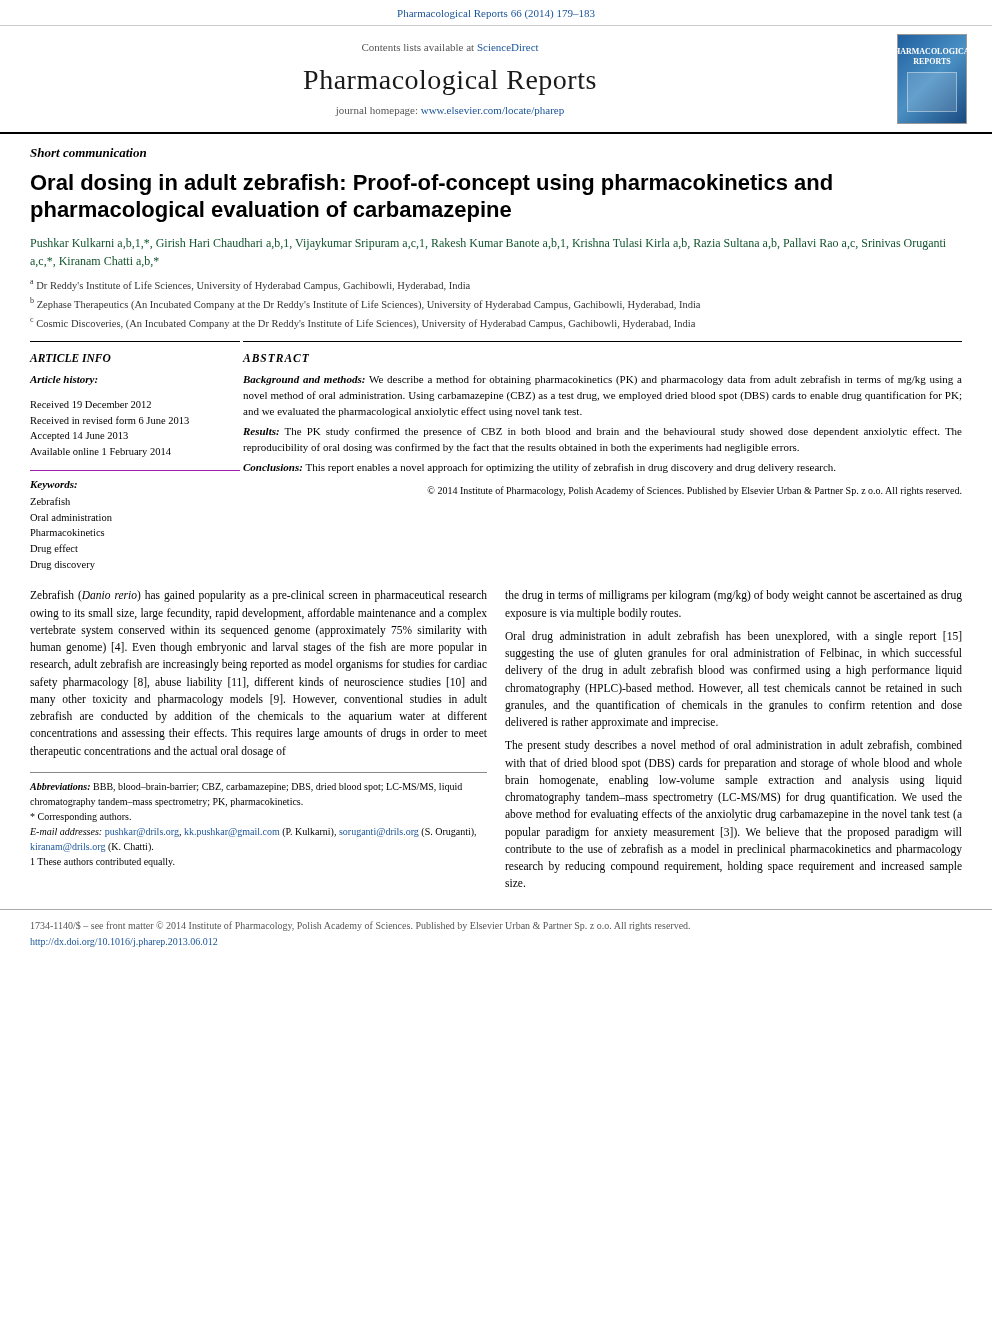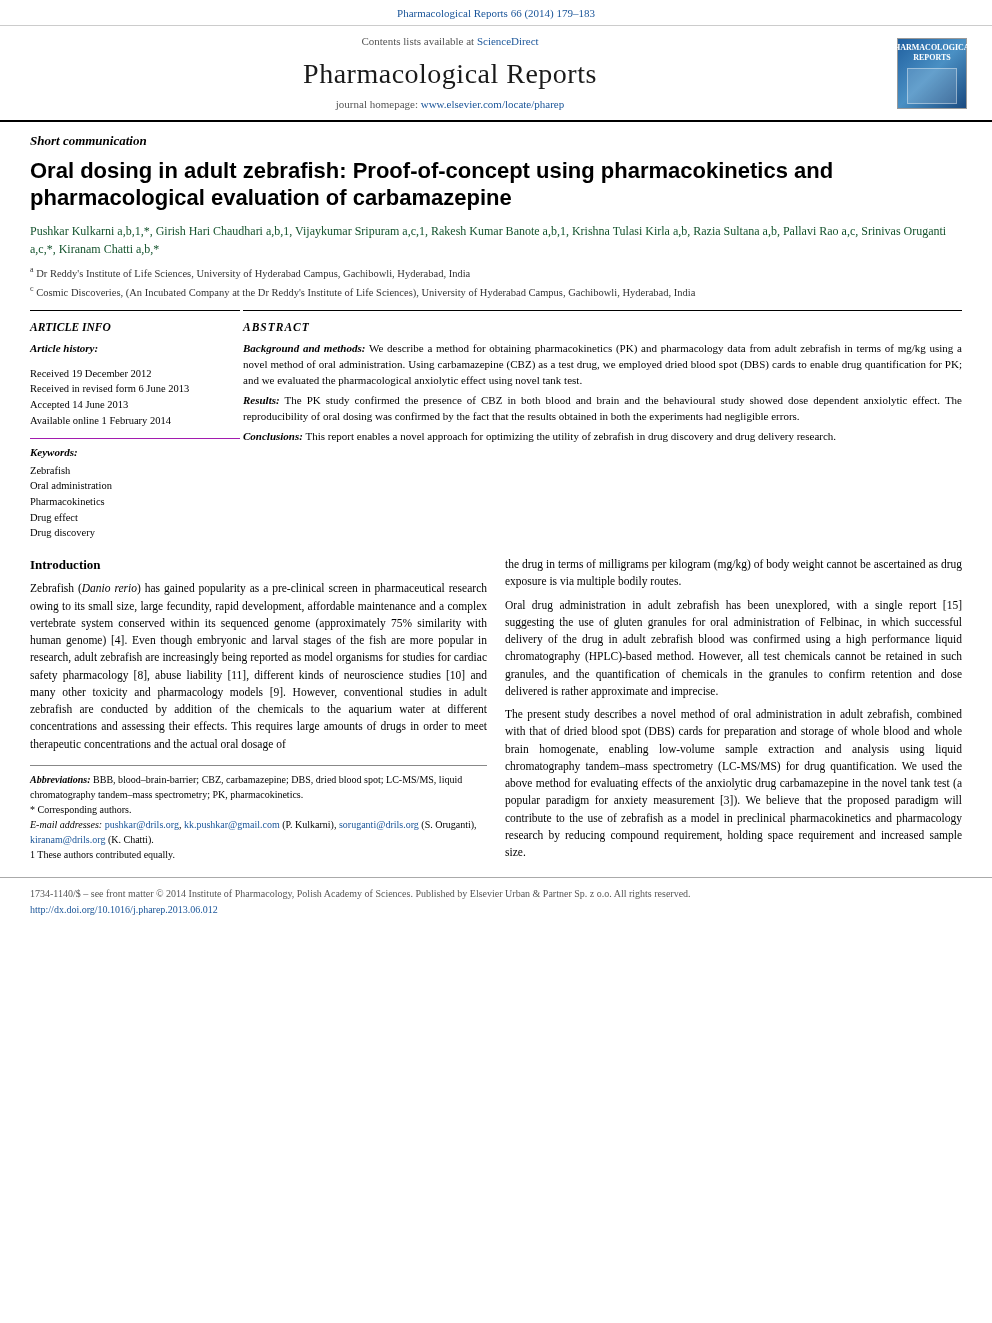--- a/index.html
+++ b/index.html
@@ -81,21 +81,21 @@
     .journal-cover-img {
       width: 80px;
       min-width: 80px;
       margin-left: 12px;
       display: flex;
       align-items: center;
       justify-content: center;
     }
     .cover-box {
       width: 70px;
-      height: 71px;
+      height: 90px;
       background: linear-gradient(135deg, #2060a0 0%, #4a90c4 50%, #1a4a80 100%);
       border: 1px solid #999;
       display: flex;
       flex-direction: column;
       align-items: center;
       justify-content: center;
       color: #fff;
       font-size: 7px;
       text-align: center;
       padding: 4px;
@@ -298,20 +298,21 @@
 
     <div class="article-type">Short communication</div>
     <div class="article-title">Oral dosing in adult zebrafish: Proof-of-concept using pharmacokinetics and pharmacological evaluation of carbamazepine</div>
 
     <div class="authors-line">
       <span>Pushkar Kulkarni a,b,1,*, Girish Hari Chaudhari a,b,1, Vijaykumar Sripuram a,c,1, Rakesh Kumar Banote a,b,1, Krishna Tulasi Kirla a,b, Razia Sultana a,b, Pallavi Rao a,c, Srinivas Oruganti a,c,*, Kiranam Chatti a,b,*</span>
     </div>
 
     <div class="affiliations">
       <p><sup>a</sup> <span>Dr Reddy's Institute of Life Sciences, University of Hyderabad Campus, Gachibowli, Hyderabad, India</span></p>
+      <p><sup>b</sup> <span>Zephase Therapeutics (An Incubated Company at the Dr Reddy's Institute of Life Sciences), University of Hyderabad Campus, Gachibowli, Hyderabad, India</span></p>
       <p><sup>c</sup> <span>Cosmic Discoveries, (An Incubated Company at the Dr Reddy's Institute of Life Sciences), University of Hyderabad Campus, Gachibowli, Hyderabad, India</span></p>
     </div>
 
     <div class="two-col">
 
       <div class="col-left">
         <div class="article-info-label">
           <span>ARTICLE INFO</span>
         </div>
         <div class="info-section-title">Article history:</div>
@@ -329,29 +330,29 @@
           <div class="keyword-item">Drug discovery</div>
         </div>
       </div>
 
       <div class="col-right">
         <div class="abstract-label">ABSTRACT</div>
         <div class="abstract-text">
           <p><span class="abstract-section-label">Background and methods:</span> <span>We describe a method for obtaining pharmacokinetics (PK) and pharmacology data from adult zebrafish in terms of mg/kg using a novel method of oral administration. Using carbamazepine (CBZ) as a test drug, we employed dried blood spot (DBS) cards to enable drug quantification for PK; and we evaluated the pharmacological anxiolytic effect using novel tank test.</span></p>
           <p><span class="abstract-section-label">Results:</span> <span>The PK study confirmed the presence of CBZ in both blood and brain and the behavioural study showed dose dependent anxiolytic effect. The reproducibility of oral dosing was confirmed by the fact that the results obtained in both the experiments had negligible errors.</span></p>
           <p><span class="abstract-section-label">Conclusions:</span> <span>This report enables a novel approach for optimizing the utility of zebrafish in drug discovery and drug delivery research.</span></p>
+          <div class="copyright-line">© 2014 Institute of Pharmacology, Polish Academy of Sciences. Published by Elsevier Urban &amp; Partner Sp. z o.o. All rights reserved.</div>
         </div>
       </div>
 
     </div>
 
     <div class="main-content-cols">
 
       <div class="main-col">
-        <div class="section-heading">Introduction</div>
         <div class="body-text">
           <p>Zebrafish (<span class="italic">Danio rerio</span>) has gained popularity as a pre-clinical screen in pharmaceutical research owing to its small size, large fecundity, rapid development, affordable maintenance and a complex vertebrate system conserved within its sequenced genome (approximately 75% similarity with human genome) [4]. Even though embryonic and larval stages of the fish are more popular in research, adult zebrafish are increasingly being reported as model organisms for studies for cardiac safety pharmacology [8], abuse liability [11], different kinds of neuroscience studies [10] and many other toxicity and pharmacology models [9]. However, conventional studies in adult zebrafish are conducted by addition of the chemicals to the aquarium water at different concentrations and assessing their effects. This requires large amounts of drugs in order to meet therapeutic concentrations and the actual oral dosage of</p>
         </div>
 
         <div class="footnotes-section">
           <div class="footnote-line">
             <span class="italic bold">Abbreviations:</span> BBB, blood–brain-barrier; CBZ, carbamazepine; DBS, dried blood spot; LC-MS/MS, liquid chromatography tandem–mass spectrometry; PK, pharmacokinetics.
           </div>
           <div class="footnote-line">
             * Corresponding authors.

